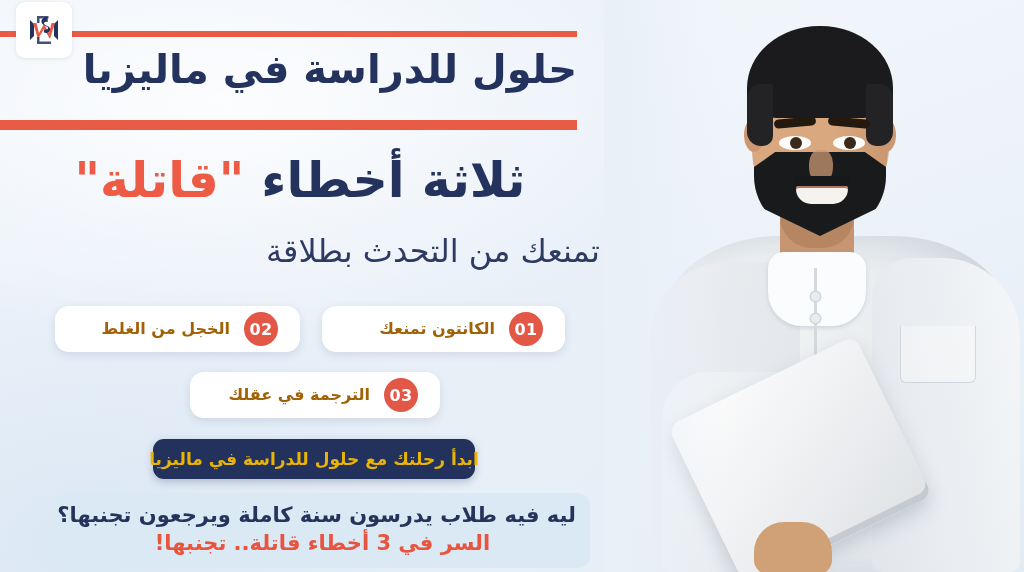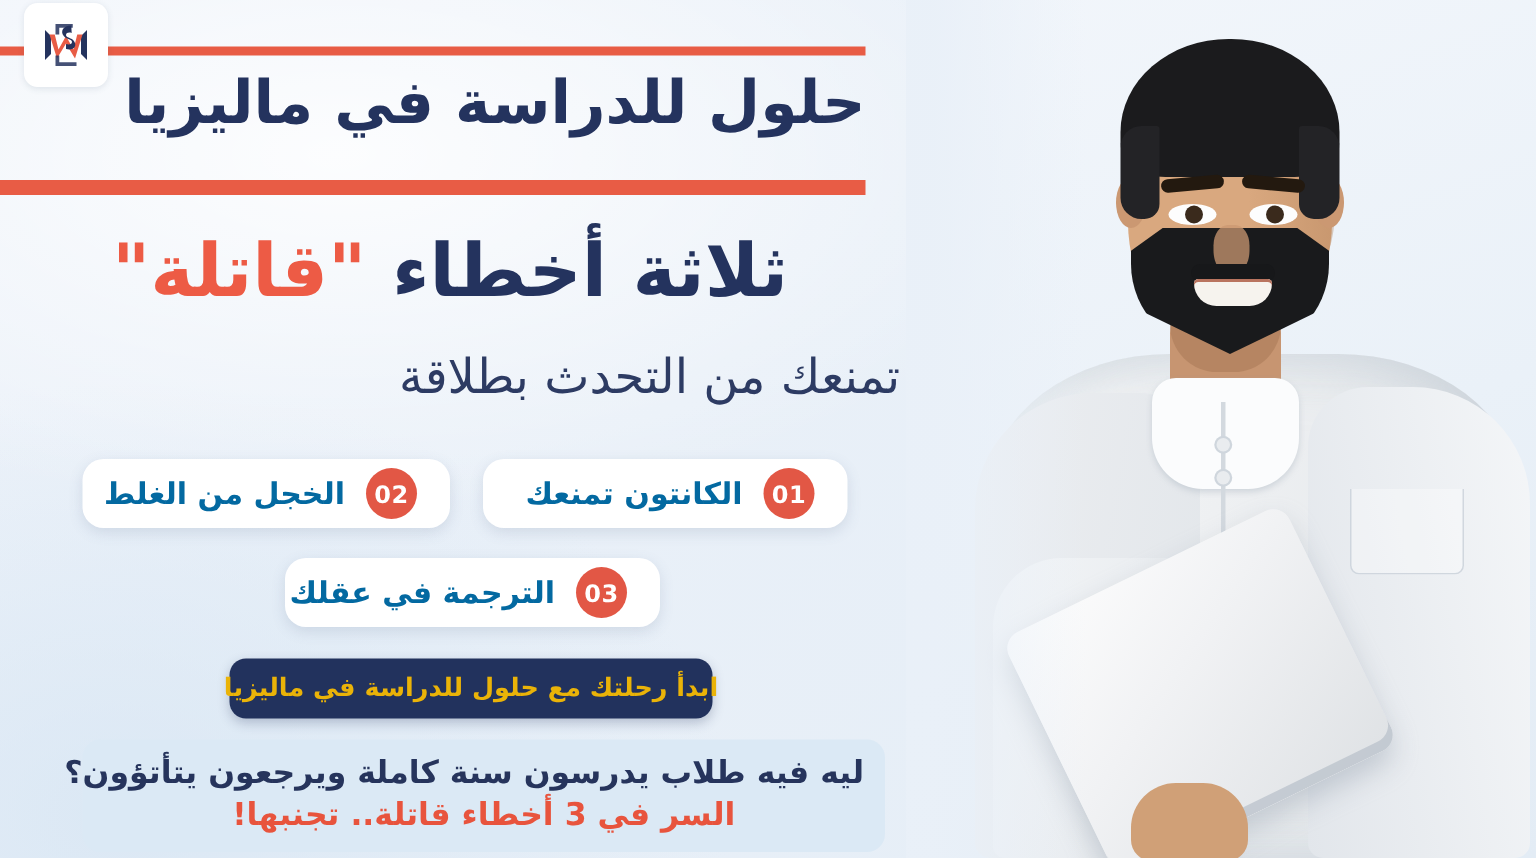--- a/index.html
+++ b/index.html
@@ -294,23 +294,23 @@
     background: #e25745;
     color: #ffffff;
     font-size: 16px;
     font-weight: 700;
     display: flex;
     align-items: center;
     justify-content: center;
     letter-spacing: .3px;
   }
   .card .ctext {
-    font-size: 20px;
-    font-weight: 700;
-    color: #0369a1;
+    font-size: 16px;
+    font-weight: 700;
+    color: #a16207;
     white-space: nowrap;
     line-height: 1;
   }
 
   .card-1 { left: 322px; top: 6px; width: 243px; }
   .card-2 { left: 55px;  top: 6px; width: 245px; }
   .card-3 { left: 190px; top: 72px; width: 250px; }
 
   .cta {
     position: absolute;
@@ -439,18 +439,18 @@
       <div class="card card-3">
         <div class="num">03</div>
         <div class="ctext">الترجمة في عقلك</div>
       </div>
 
     </div>
 
     <div class="cta">ابدأ رحلتك مع حلول للدراسة في ماليزيا</div>
 
     <div class="caption">
-      <div class="line1">ليه فيه طلاب يدرسون سنة كاملة ويرجعون يتأتؤون؟</div>
+      <div class="line1">ليه فيه طلاب يدرسون سنة كاملة ويرجعون تجنبها؟</div>
       <div class="line2">السر في 3 أخطاء قاتلة.. تجنبها!</div>
     </div>
 
   </div>
 </div>
 
 </body></html>

